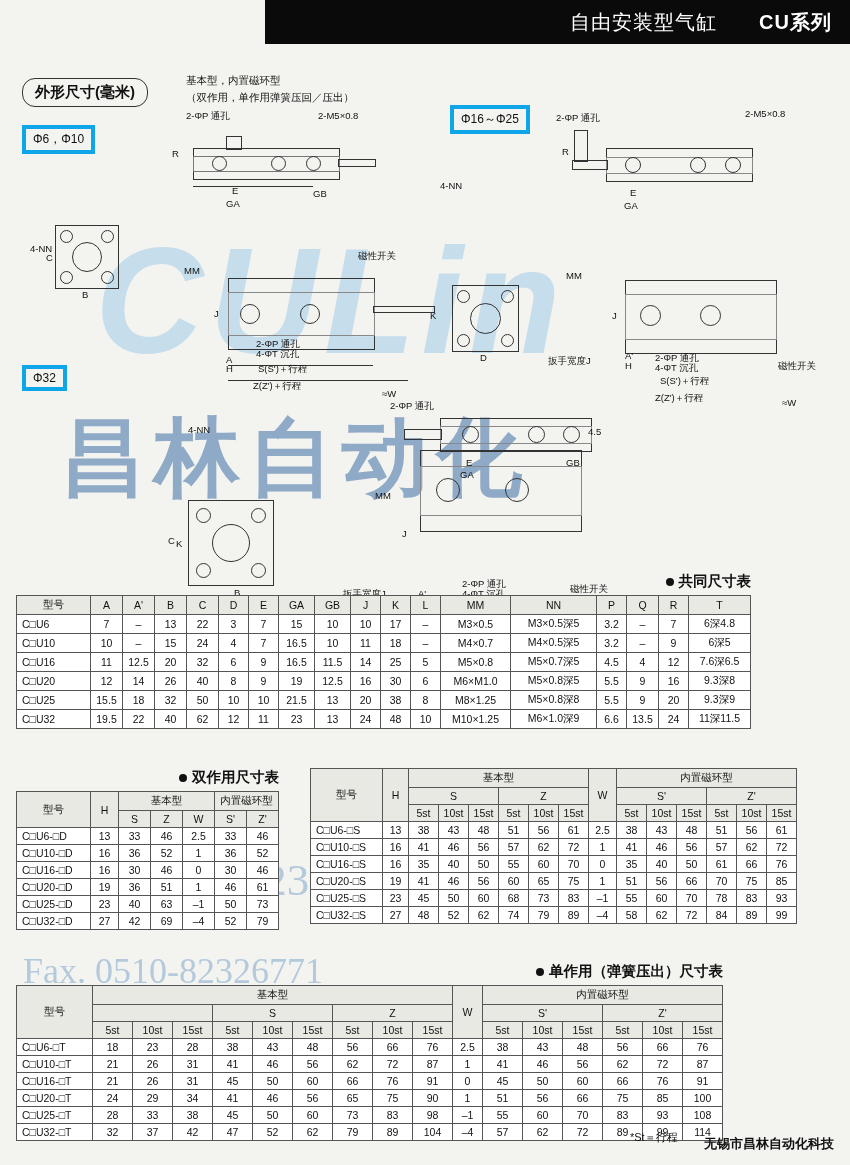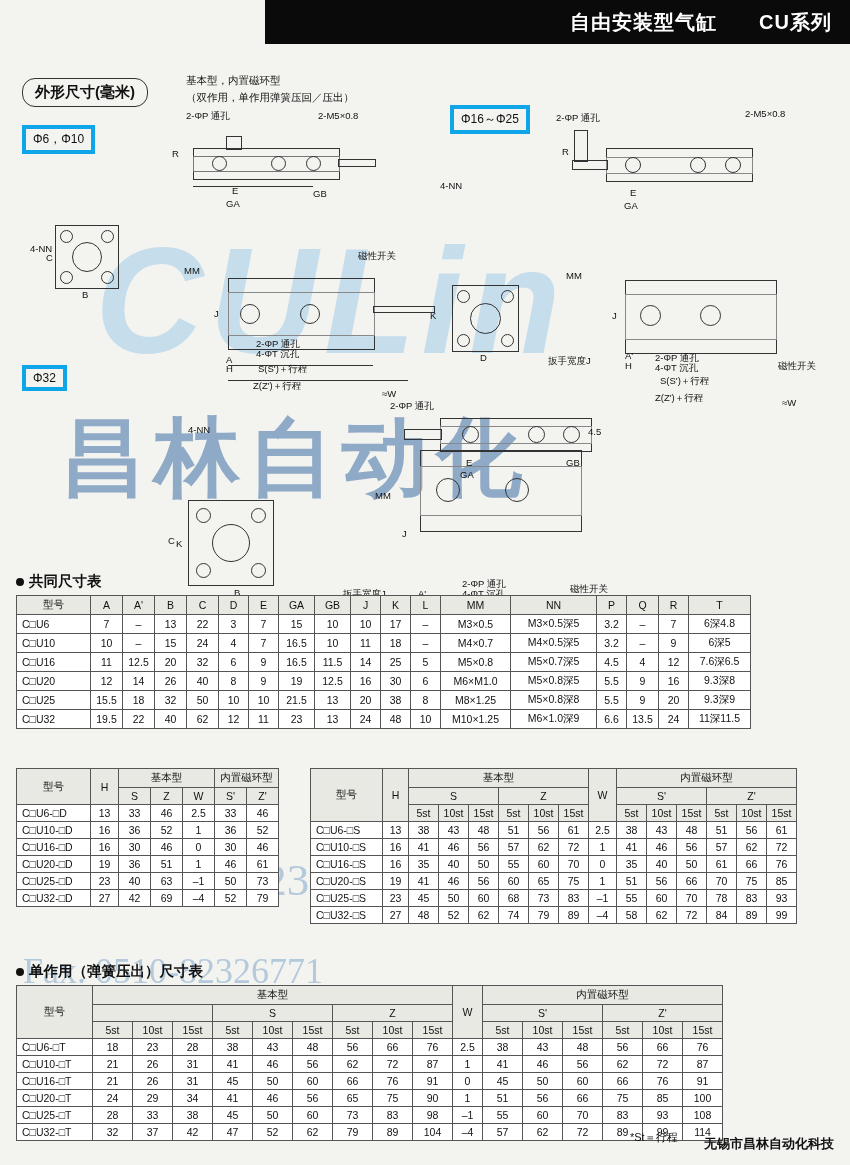--- a/index.html
+++ b/index.html
@@ -11,41 +11,41 @@
     position:relative;
     overflow:hidden;
   }
   
   .header{
     position:absolute;left:265px;top:0;width:585px;height:44px;
     background:#0a0a0a;color:#fff;
     display:flex;align-items:center;justify-content:flex-end;
     padding-right:18px;box-sizing:border-box;
   }
-  .header .h-title{font-size:20px;font-weight:bold;letter-spacing:1px;}
+  .header .h-title{font-size:20px;font-weight:normal;letter-spacing:1px;}
   .header .h-series{font-size:20px;font-weight:bold;margin-left:42px;letter-spacing:1px;}
 
   
   .wm{
     position:absolute;pointer-events:none;user-select:none;
     color:#9fc3e0;opacity:.55;font-weight:bold;
   }
   .wm1{left:95px;top:215px;font-size:150px;letter-spacing:6px;color:#b7d6ec;opacity:.75;font-style:italic;}
   .wm2{left:60px;top:400px;font-size:86px;letter-spacing:8px;color:#3e6fa8;opacity:.55;}
   .wm-tel{position:absolute;left:35px;top:850px;font-size:45px;color:#9fbcd6;opacity:.75;font-family:"Liberation Serif",serif;}
   .wm-fax{position:absolute;left:23px;top:950px;font-size:36px;color:#9fbcd6;opacity:.75;font-family:"Liberation Serif",serif;}
 
   
   .sec-box{
     position:absolute;left:22px;top:78px;
     border:1px solid #333;border-radius:13px;
     padding:4px 12px;font-size:15px;font-weight:bold;background:#f3f3ef;
   }
   .sec-title{
-    font-size:14.5px;font-weight:bold;margin:0 0 4px 0;
+    font-size:14.5px;font-weight:bold;margin:0 0 4px 0;text-align:right;
   }
   .bullet{display:inline-block;width:8px;height:8px;border-radius:50%;background:#111;margin-right:5px;vertical-align:middle;}
 
   
   .drawing{position:absolute;left:0;top:60px;width:850px;height:505px;}
   .dwg-note{position:absolute;font-size:10.5px;line-height:1.35;color:#111;}
   .dwg-lbl{position:absolute;font-size:9.5px;color:#111;}
   .tag-box{position:absolute;border:4px solid #0ea5e9;padding:2px 7px;font-size:12px;background:#f3f3ef;}
   .ln{position:absolute;background:#333;}
   .lnh{height:1px;}
@@ -365,20 +365,23 @@
           <td>6.6</td>
           <td>13.5</td>
           <td>24</td>
           <td>11深11.5</td>
         </tr>
       </tbody>
     </table>
 </div>
 
 <div class="tbl-wrap" style="left:16px;top:768px;">
+  <div class="sec-title">
+    <span class="bullet"></span><span>双作用尺寸表</span>
+  </div>
   <table class="t" id="double-table">
       <thead>
         <tr>
           <th rowspan="2" style="width: 74px;">型号</th>
           <th rowspan="2" style="width: 28px;">H</th>
           <th colspan="3">基本型</th>
           <th colspan="2">内置磁环型</th>
         </tr>
         <tr>
           <th style="width: 32px;">S</th>

